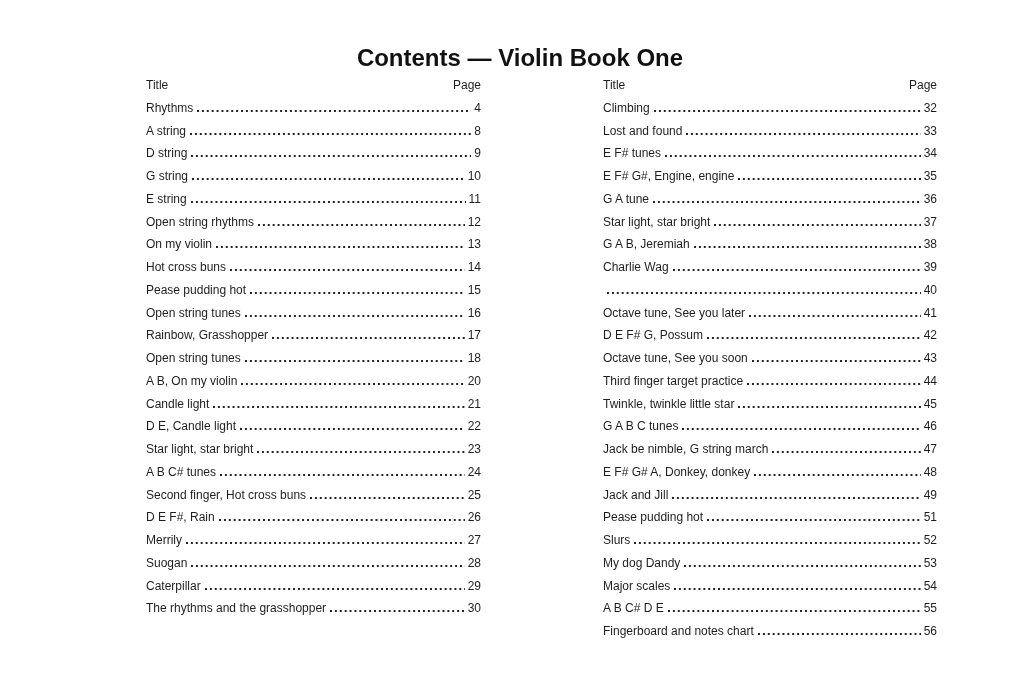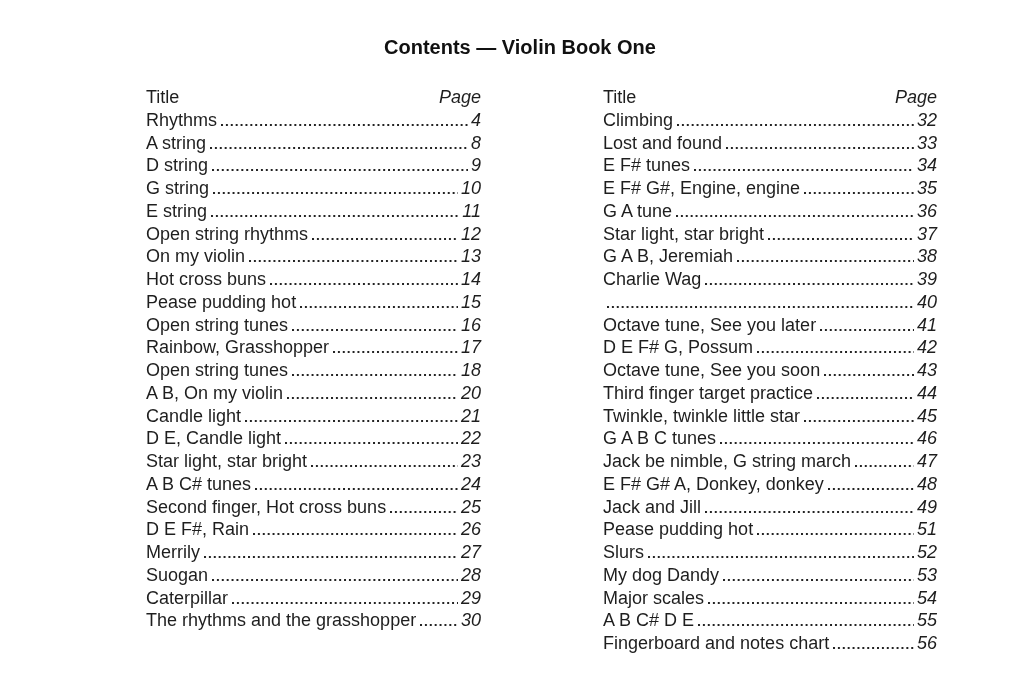--- a/index.html
+++ b/index.html
@@ -10,43 +10,42 @@
     font-family: "Liberation Sans", "DejaVu Sans", sans-serif;
     color: #1e1e1e;
     position: relative;
     overflow: hidden;
   }
   .doc-title {
     position: absolute;
     top: 32px;
     left: 22px;
     right: 0;
-    margin: 4px;
+    margin: 12px;
     text-align: center;
-    font-size: 20px;
+    font-size: 24px;
     font-weight: bold;
     color: #111111;
   }
   .toc-col {
     position: absolute;
     top: 74px;
-    font-size: 18px;
-    margin-top: 12px;
+    font-size: 12px;
   }
   .toc-col-left  { left: 146px; width: 335px; }
   .toc-col-right { left: 603px; width: 334px; }
   .toc-row {
     display: flex;
     align-items: baseline;
     height: 22.75px;
     line-height: 22.75px;
     white-space: nowrap;
   }
   .toc-title { flex: 0 0 auto; }
-  .toc-page  { flex: 0 0 auto; text-align: left; font-style: italic; }
+  .toc-page  { flex: 0 0 auto; text-align: left; }
   .toc-header .toc-spacer { flex: 1 1 auto; }
   .toc-leader {
     flex: 1 1 auto;
     min-width: 8px;
     height: 2px;
     margin: 0 3px 0 4px;
     background-image: radial-gradient(circle at 1.1px 1px, #222222 1px, rgba(0,0,0,0) 1.45px);
     background-size: 4.9px 2px;
     background-repeat: repeat-x;
     background-position: left bottom;

